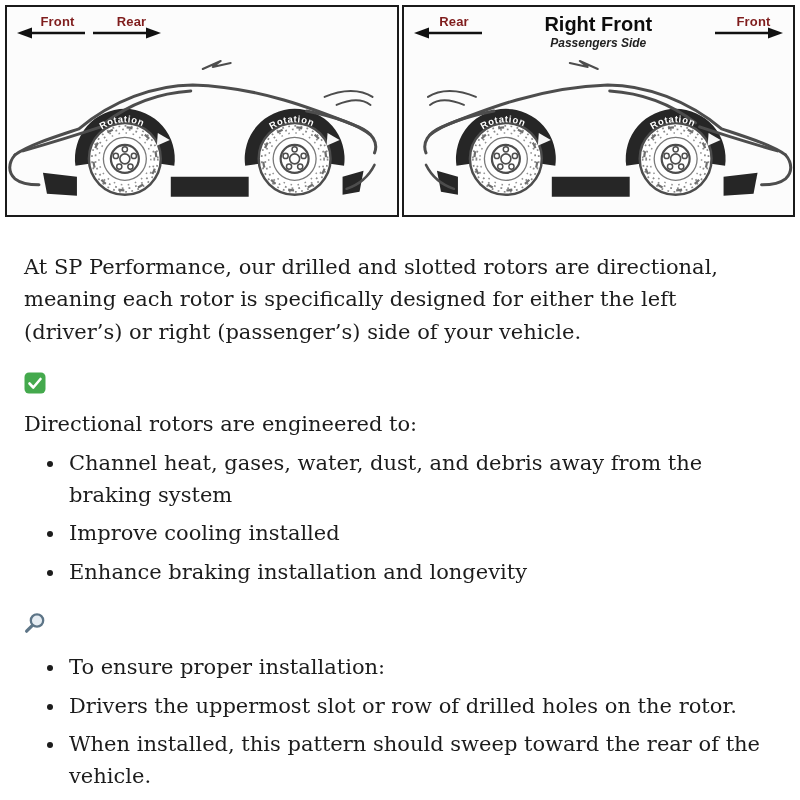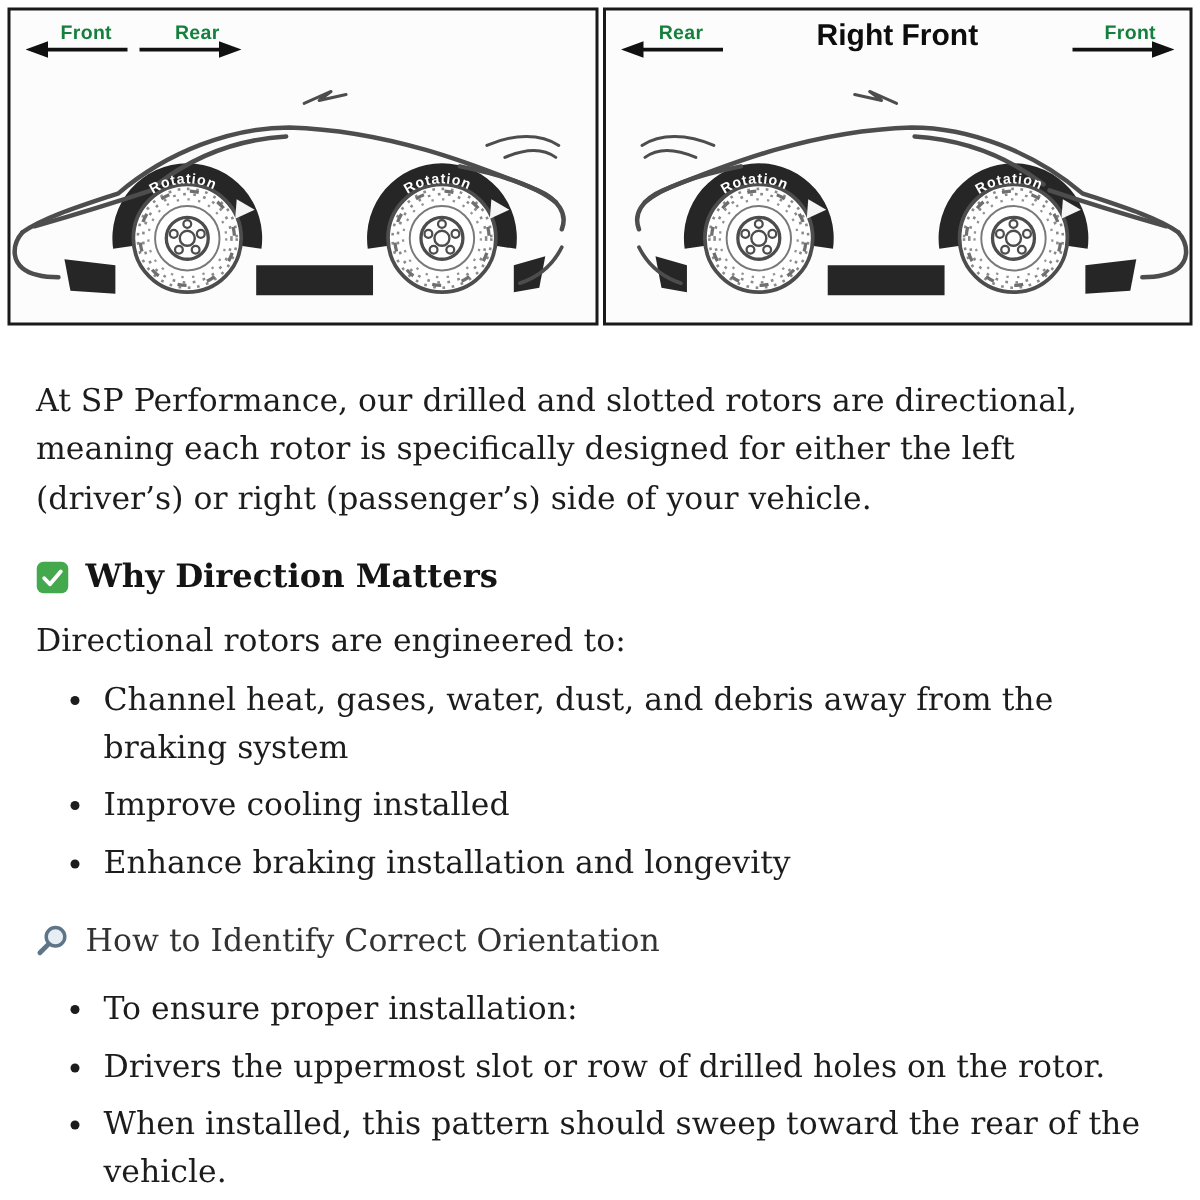--- a/index.html
+++ b/index.html
@@ -18,21 +18,21 @@
     flex:1 1 0;
     border:2px solid #1a1a1a;
     background:#fcfcfc;
   }
   .panel-header {
     display:flex; align-items:flex-start;
     padding:7px 8px 0 8px; height:46px;
     font-family:"Liberation Sans", sans-serif;
   }
   .dir { width:74px; display:flex; flex-direction:column; align-items:center; }
-  .dir .lbl { font-weight:bold; font-size:13px; color:#15803d; letter-spacing:.2px;padding-left:11px; }
+  .dir .lbl { font-weight:bold; font-size:13px; color:#7f1d1d; letter-spacing:.2px;padding-left:11px; }
   .dir svg { margin-top:-2px; display:block; }
   .titles { flex:1; text-align:center; line-height:1.05; }
   .title { font-size:20px; font-weight:800; color:#0d0d0d; }
   .subtitle { font-size:12px; font-weight:bold; font-style:italic; color:#222; margin-top:2px; }
   .car-svg { display:block; width:100%; height:auto; }
   .rot-text {
     font-family:"Liberation Sans", sans-serif;
     font-size:9.5px; font-weight:bold; fill:#ffffff; letter-spacing:.6px;
   }
 
@@ -125,20 +125,21 @@
     <div class="panel-header">
       <div class="dir">
         <span class="lbl">Rear</span>
         <svg width="70" height="12" viewBox="0 0 70 12">
           <line x1="68" y1="6" x2="12" y2="6" stroke="#111" stroke-width="2.5"></line>
           <polygon points="0,6 15,0.5 15,11.5" fill="#111"></polygon>
         </svg>
       </div>
       <div class="titles">
         <div class="title">Right Front</div>
+        <div class="subtitle">Passengers Side</div>
       </div>
       <div class="dir">
         <span class="lbl">Front</span>
         <svg width="70" height="12" viewBox="0 0 70 12">
           <line x1="2" y1="6" x2="58" y2="6" stroke="#111" stroke-width="2.5"></line>
           <polygon points="70,6 55,0.5 55,11.5" fill="#111"></polygon>
         </svg>
       </div>
     </div>
 
@@ -158,37 +159,35 @@
 
 <div class="content">
 
   <p class="intro">At SP Performance, our drilled and slotted rotors are directional, meaning each rotor is specifically designed for either the left (driver’s) or right (passenger’s) side of your vehicle.</p>
 
   <div class="heading bold">
     <svg width="22" height="22" viewBox="0 0 22 22">
       <rect x="0.5" y="0.5" width="21" height="21" rx="4.5" fill="#44a94d"></rect>
       <path d="M5.5 11.5 L9.3 15.5 L16.5 7" stroke="#ffffff" stroke-width="2.6" fill="none" stroke-linecap="round" stroke-linejoin="round"></path>
     </svg>
-    <span class="h-text">Why Direction Matters</span>
   </div>
 
   <p class="lead">Directional rotors are engineered to:</p>
 
   <ul class="blist">
     <li>Channel heat, gases, water, dust, and debris away from the braking system</li>
     <li>Improve cooling installed</li>
     <li>Enhance braking installation and longevity</li>
   </ul>
 
   <div class="heading regular">
     <svg width="22" height="22" viewBox="0 0 22 22">
       <circle cx="13" cy="8.5" r="6.2" fill="#e6edf3" stroke="#5d7587" stroke-width="2.3"></circle>
       <line x1="8.2" y1="13.6" x2="2.6" y2="19.2" stroke="#5d7587" stroke-width="3.2" stroke-linecap="round"></line>
     </svg>
-    <span class="h-text">How to Identify Correct Orientation</span>
   </div>
 
   <ul class="blist">
     <li>To ensure proper installation:</li>
     <li>Drivers the uppermost slot or row of drilled holes on the rotor.</li>
     <li>When installed, this pattern should sweep toward the rear of the vehicle.</li>
   </ul>
 
 </div>
 

